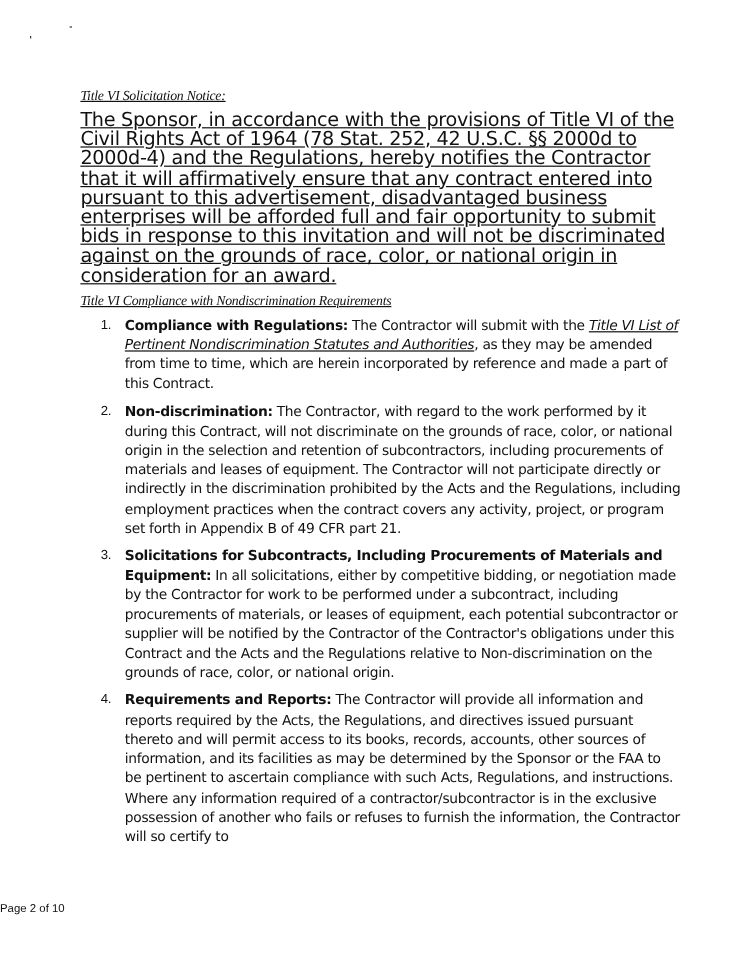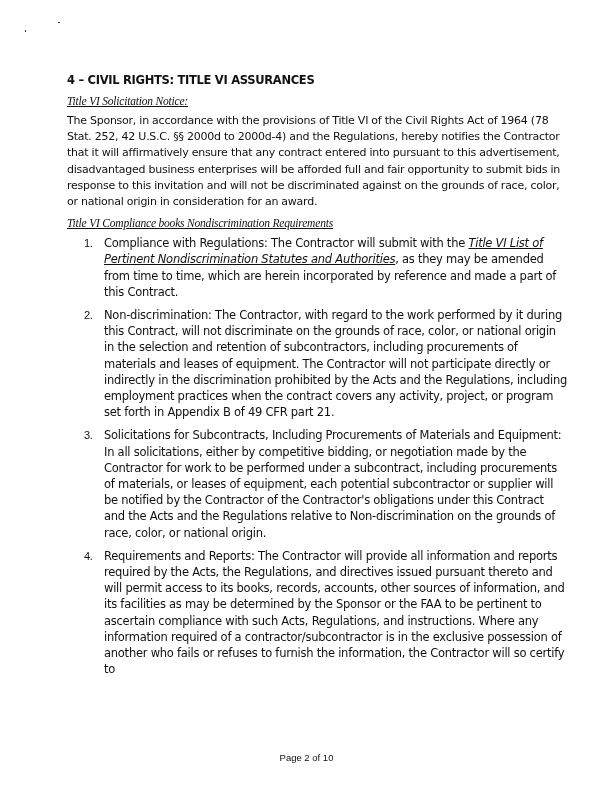--- a/index.html
+++ b/index.html
@@ -2,40 +2,39 @@
 <html><head>
 <meta charset="utf-8">
 <style>
   html, body { margin: 0; padding: 0; background: #ffffff; }
   body { width: 613px; height: 800px; position: relative; overflow: hidden;
          font-family: "DejaVu Sans", sans-serif; color: #111; }
   .speck { position: absolute; width: 1px; height: 2px; background: #333; }
   .page { position: absolute; left: 67px; top: 72px; width: 500px; }
   .heading { font-weight: bold; font-size: 11.5px; letter-spacing: -0.3px; margin: 0 0 5px 0; line-height: 16px; }
   .subhead { font-style: italic; text-decoration: underline; font-size: 11.5px; letter-spacing: -0.2px; line-height: 16px; margin: 0 0 4px 0; font-family: Liberation Serif, serif; }
-  p.body { font-size: 11px; line-height: 16.2px; margin: 0 0 5px 0; letter-spacing: -0.25px; }
+  p.body { font-size: 16px; line-height: 16.2px; margin: 0 0 5px 0; letter-spacing: -0.25px; text-decoration: underline; }
   ol { list-style: none; margin: 0; padding: 0; }
   ol li { position: relative; padding-left: 37px; margin-left: 0; font-size: 11.5px; line-height: 16.2px; letter-spacing: -0.25px; margin-bottom: 7px; }
   .num { position: absolute; left: 17px; top: 0; font-family: "Liberation Sans", sans-serif; font-size: 11px; }
-  .lbl { font-weight: normal; }
+  .lbl { font-weight: bold; }
   .ref { font-style: italic; text-decoration: underline; }
-  .footer { position: absolute; left: 0; width: 613px; top: 752px; text-align: center;
+  .footer { position: absolute; left: 0; width: 613px; top: 752px; text-align: left;
             font-family: "Liberation Sans", sans-serif; font-size: 9.5px; }
 </style>
 </head>
 <body>
 
 <span class="speck" style="left:25px;top:30px;"></span>
 <span class="speck" style="left:58px;top:22px;height:1px;width:2px;"></span>
 
 <div class="page">
-  <div class="heading">4 – CIVIL RIGHTS: TITLE VI ASSURANCES</div>
   <div class="subhead">Title VI Solicitation Notice:</div>
   <p class="body">The Sponsor, in accordance with the provisions of Title VI of the Civil Rights Act of 1964 (78 Stat. 252, 42 U.S.C. §§ 2000d to 2000d-4) and the Regulations, hereby notifies the Contractor that it will affirmatively ensure that any contract entered into pursuant to this advertisement, disadvantaged business enterprises will be afforded full and fair opportunity to submit bids in response to this invitation and will not be discriminated against on the grounds of race, color, or national origin in consideration for an award.</p>
-  <div class="subhead">Title VI Compliance books Nondiscrimination Requirements</div>
+  <div class="subhead">Title VI Compliance with Nondiscrimination Requirements</div>
 
   <ol>
     <li>
       <span class="num">1.</span>
       <span class="lbl">Compliance with Regulations:</span>
       <span>The Contractor will submit with the</span>
       <span class="ref">Title VI List of Pertinent Nondiscrimination Statutes and Authorities</span><span>, as they may be amended from time to time, which are herein incorporated by reference and made a part of this Contract.</span>
     </li>
     <li>
       <span class="num">2.</span>

